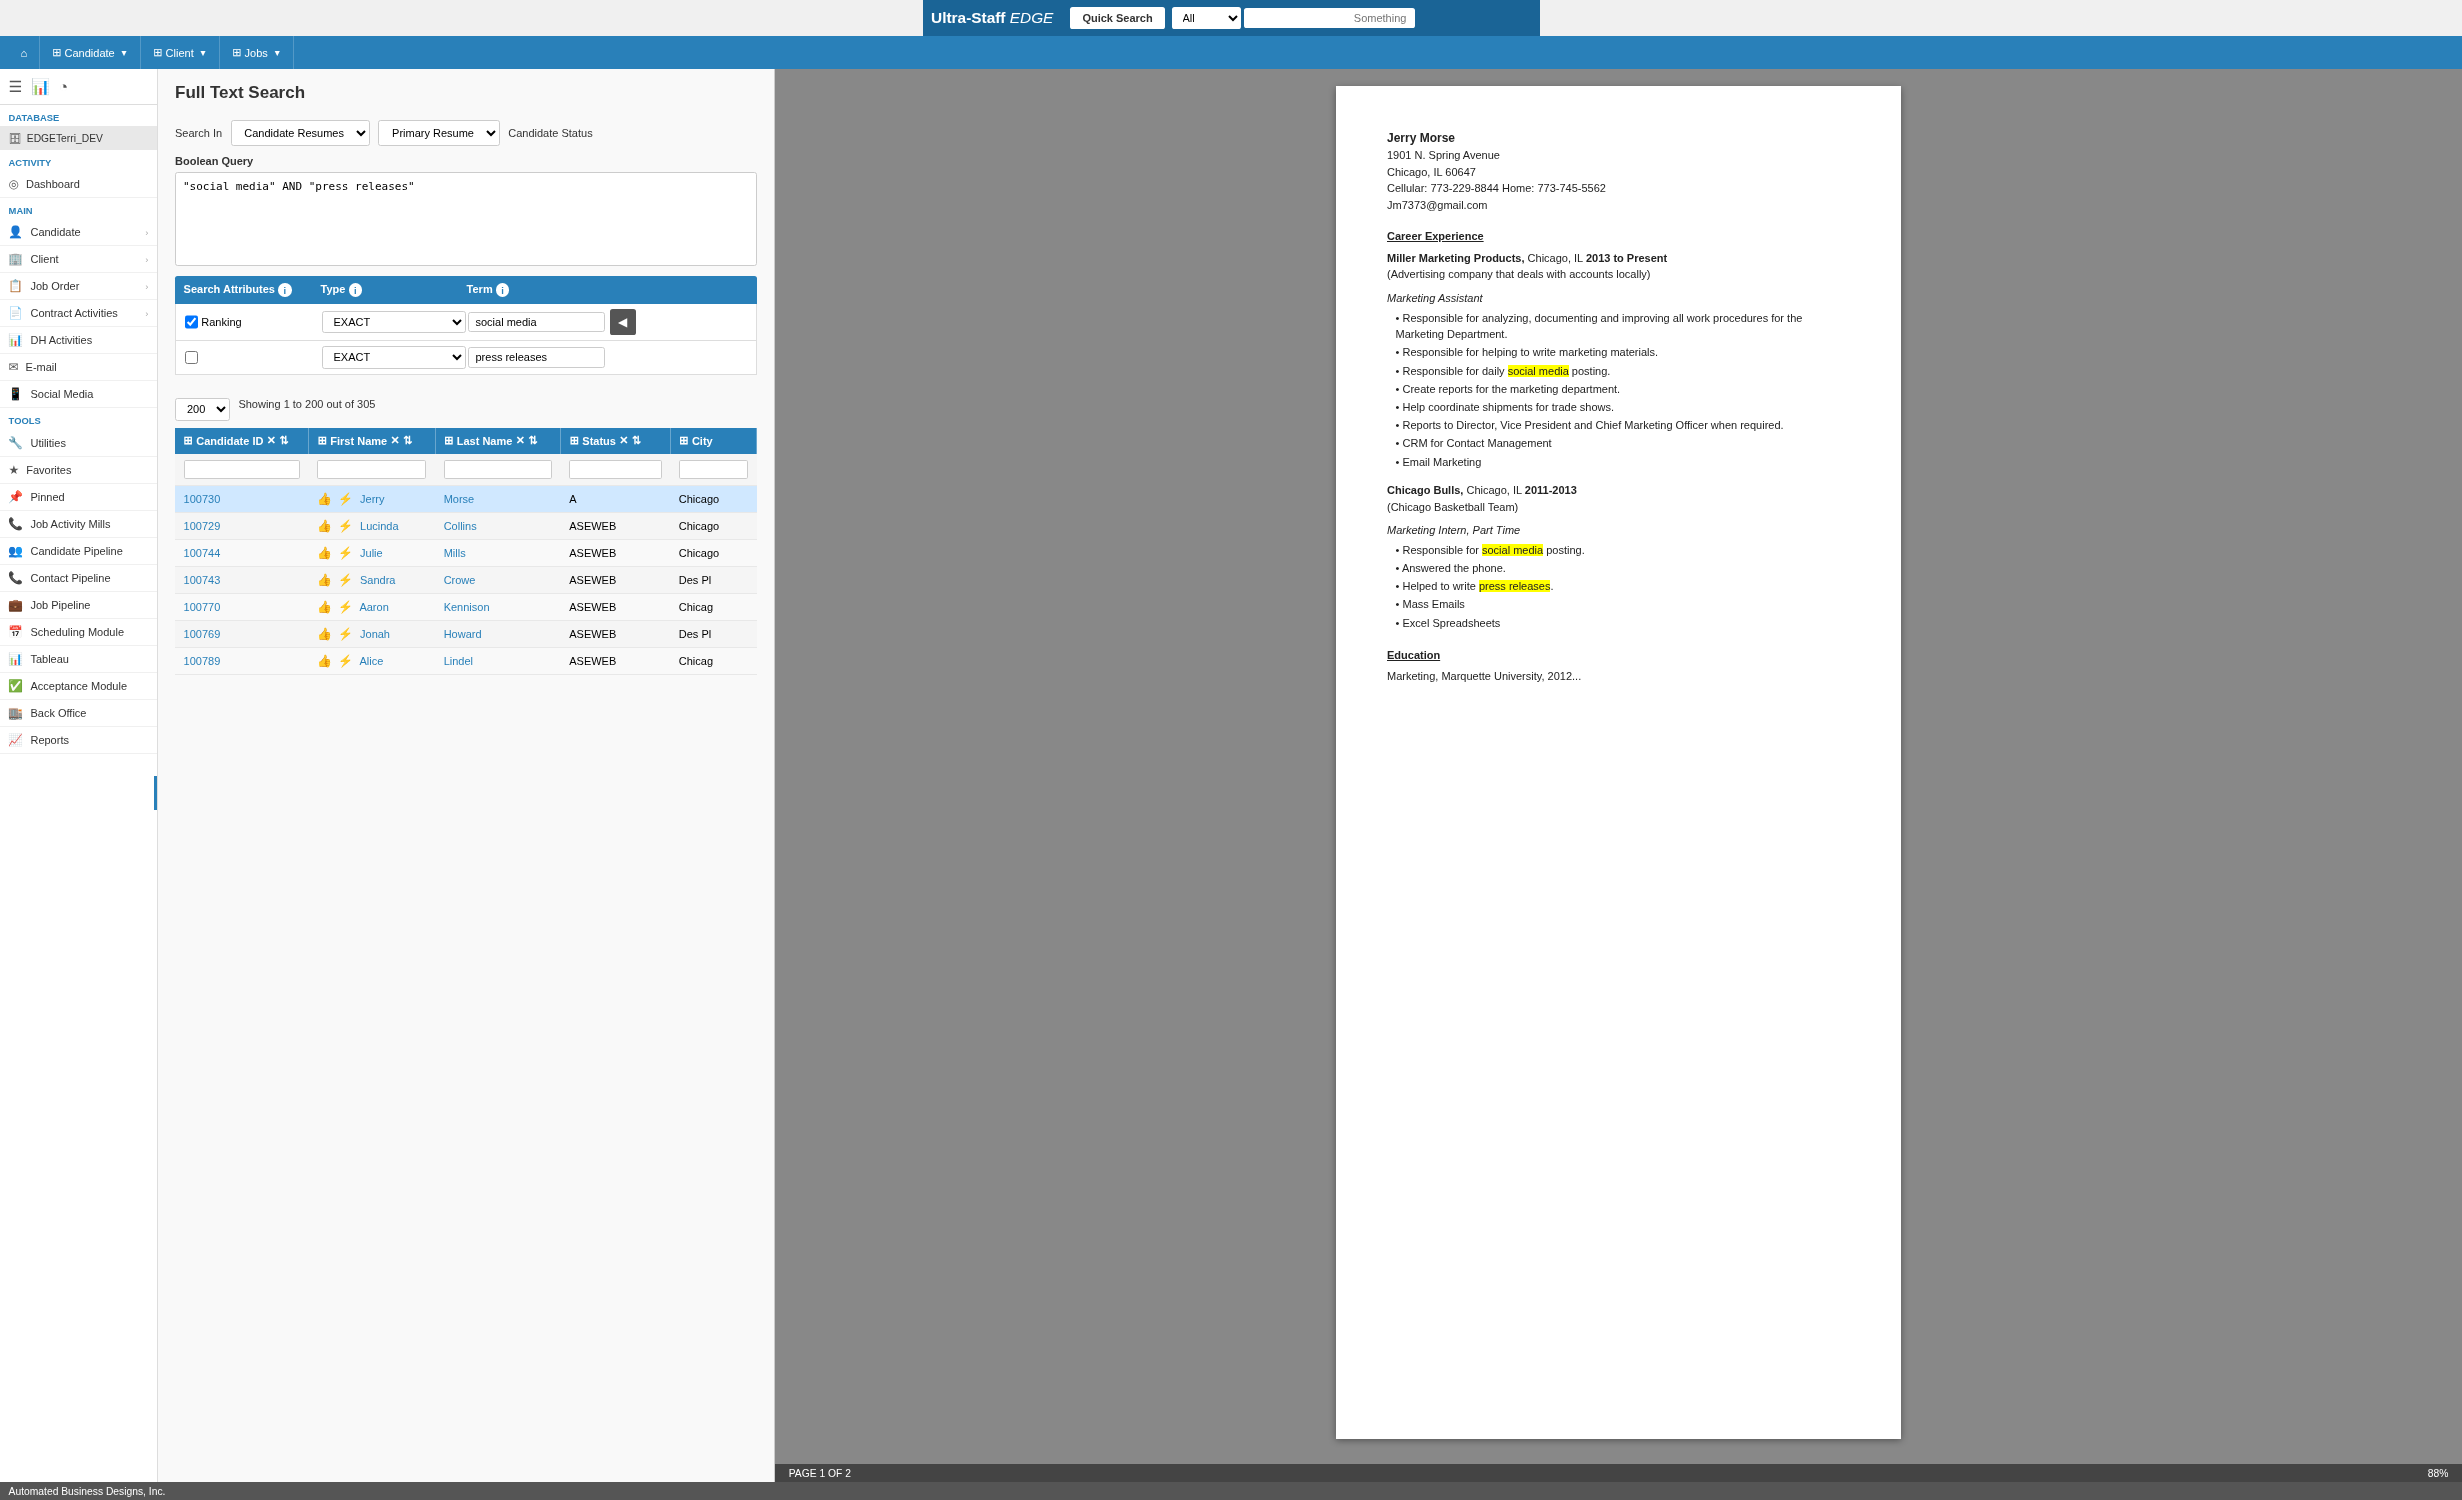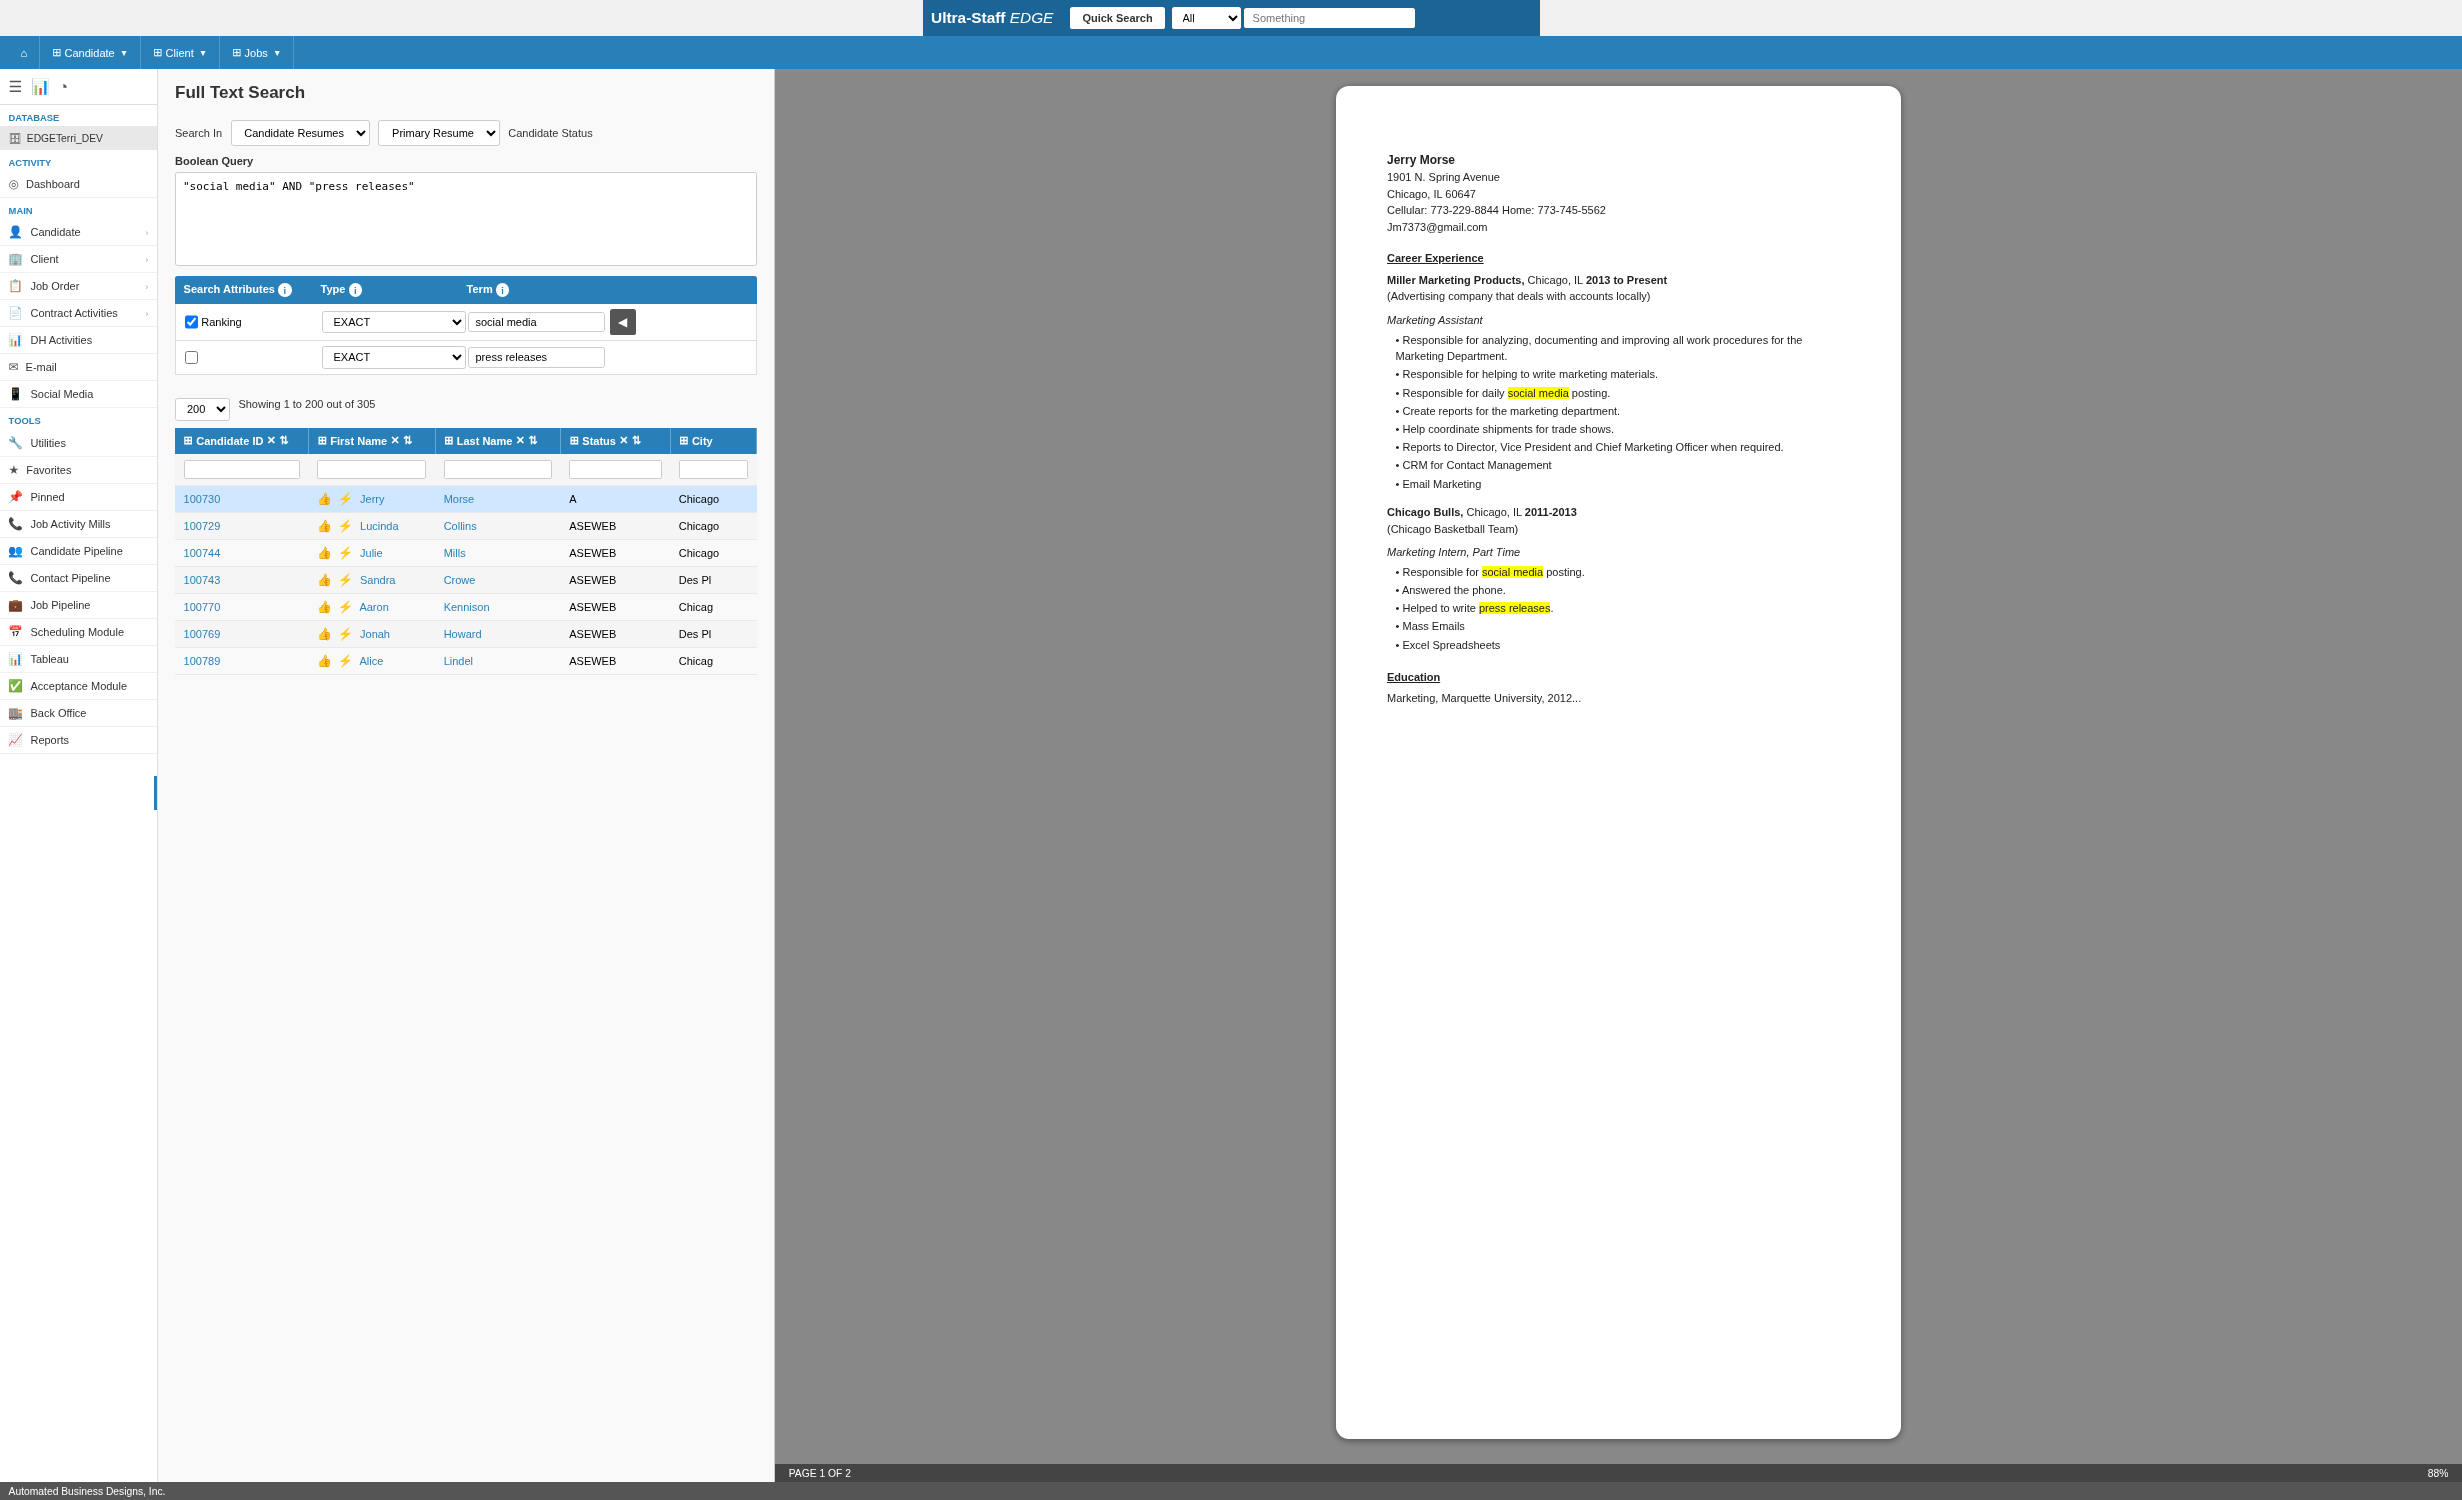--- a/index.html
+++ b/index.html
@@ -42,20 +42,21 @@
       background: white;
       min-width: 69px;
     }
     .search-input {
       padding: 4.3px 8.6px;
       border: none;
       border-radius: 2.6px;
       font-size: 11px;
       width: 171px;
       color: #999;
+      text-align: right;
     }
 
     
     .resume-top-bar {
       display: flex;
       align-items: center;
       background: #555;
       height: 36px;
       padding: 0 8.6px;
       flex-shrink: 0;
@@ -370,26 +371,25 @@
       overflow-y: auto;
       background: #888;
       padding: 17px;
       display: flex;
       justify-content: center;
     }
     .resume-paper {
       background: white;
       width: 565px;
       min-height: 771px;
-      padding: 65px 51px;
+      padding: 43px 51px;
       box-shadow: 0 1.7px 6.9px rgba(0,0,0,0.4);
       font-size: 11px;
       line-height: 1.5;
       color: #222;
-      border-radius: 13px;
     }
     .resume-name { font-size: 12px; font-weight: bold; }
     .resume-address { font-size: 11px; }
     .resume-section-title {
       font-weight: bold;
       text-decoration: underline;
       margin: 15.4px 0 5.1px 0;
       font-size: 11px;
     }
     .resume-company { font-weight: bold; font-size: 11px; }

